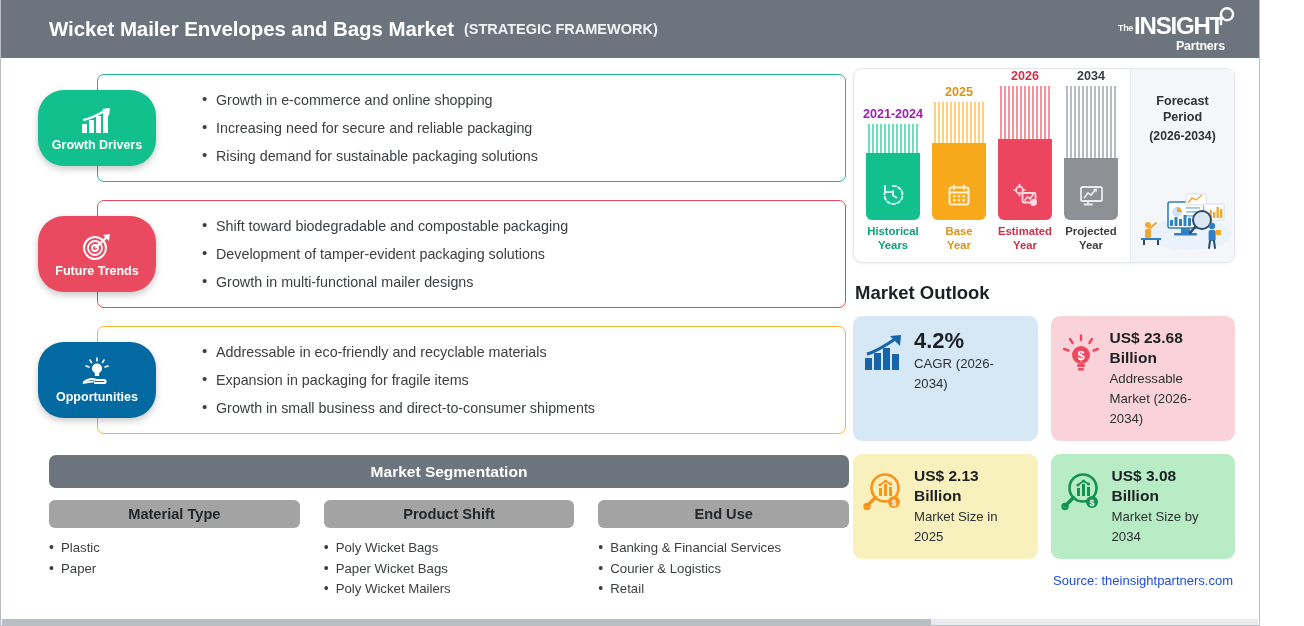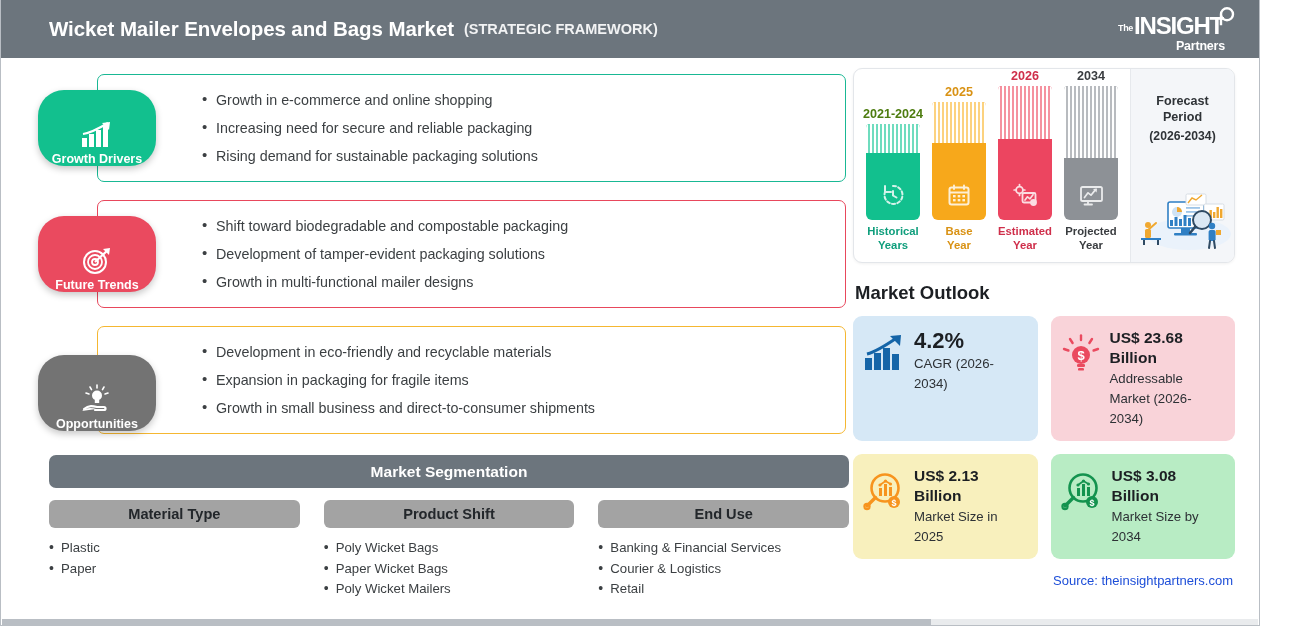--- a/index.html
+++ b/index.html
@@ -93,27 +93,27 @@
 
   .badge {
     position: absolute;
     left: -60px; top: 50%;
     transform: translateY(-50%);
     width: 118px; height: 76px;
     border-radius: 26px;
     display: flex;
     flex-direction: column;
     align-items: center;
-    justify-content: flex-end;
+    justify-content: center;
     box-shadow: 0 3px 7px rgba(0,0,0,0.22);
     z-index: 3;
   }
   .badge.green  { background: #12c08e; }
   .badge.red    { background: #ea4a5f; }
-  .badge.orange { background: #737373; margin-top: 13px; }
+  .badge.orange { background: #0369a1; }
   .badge-icon { height: 30px; display: flex; align-items: flex-end; }
   .badge-label {
     color: #ffffff;
     font-size: 12.5px;
     font-weight: bold;
     margin-top: 3px;
     white-space: nowrap;
   }
 
   .bullets { list-style: none; width: 100%; }
@@ -388,21 +388,21 @@
               </g>
               <circle cx="18" cy="11.5" r="5" fill="#fff"></circle>
               <rect x="15.8" y="16" width="4.4" height="3" fill="#fff"></rect>
               <path d="M5 25 C10 21 14 22 18 23 L25 23 C27 23 27 26 25 26 L16 26" fill="none" stroke="#fff" stroke-width="2.2" stroke-linecap="round"></path>
               <path d="M3 27 C8 23 13 24 17 25" fill="#fff"></path>
             </svg>
           </span>
           <span class="badge-label">Opportunities</span>
         </div>
         <ul class="bullets">
-          <li>Development in eco-friendly and recyclable materials</li>
+          <li>Addressable in eco-friendly and recyclable materials</li>
           <li>Expansion in packaging for fragile items</li>
           <li>Growth in small business and direct-to-consumer shipments</li>
         </ul>
       </div>
 
       <div class="seg-wrap">
         <div class="seg-title-bar">Market Segmentation</div>
         <div class="seg-cols">
 
           <div class="seg-col">
@@ -434,21 +434,21 @@
         </div>
       </div>
     </div>
 
     <div class="right-col">
 
       <div class="timeline-box">
         <div class="bars-area">
 
           <div class="bar-unit">
-            <span class="bar-year" style="color:#4d7c0f">2021-2024</span>
+            <span class="bar-year" style="color:#a21caf">2021-2024</span>
             <div class="bar" style="height:96px;background:#12c08e">
               <div class="bar-stripes" style="height:29px;background-image:repeating-linear-gradient(90deg,#fff 0 2px,#6fdcbe 2px 4px)"></div>
               <span class="bar-ico">
                 <svg width="24" height="24" viewBox="0 0 24 24">
                   <path d="M12 3 A9 9 0 1 1 4 9" fill="none" stroke="#fff" stroke-width="2" stroke-dasharray="3 2.4" stroke-linecap="round"></path>
                   <path d="M4 3 L4 9 L10 9" fill="none" stroke="#fff" stroke-width="2" stroke-linecap="round" stroke-linejoin="round"></path>
                   <path d="M12 8 L12 12.5 L15.5 14.5" fill="none" stroke="#fff" stroke-width="2" stroke-linecap="round"></path>
                 </svg>
               </span>
             </div>

